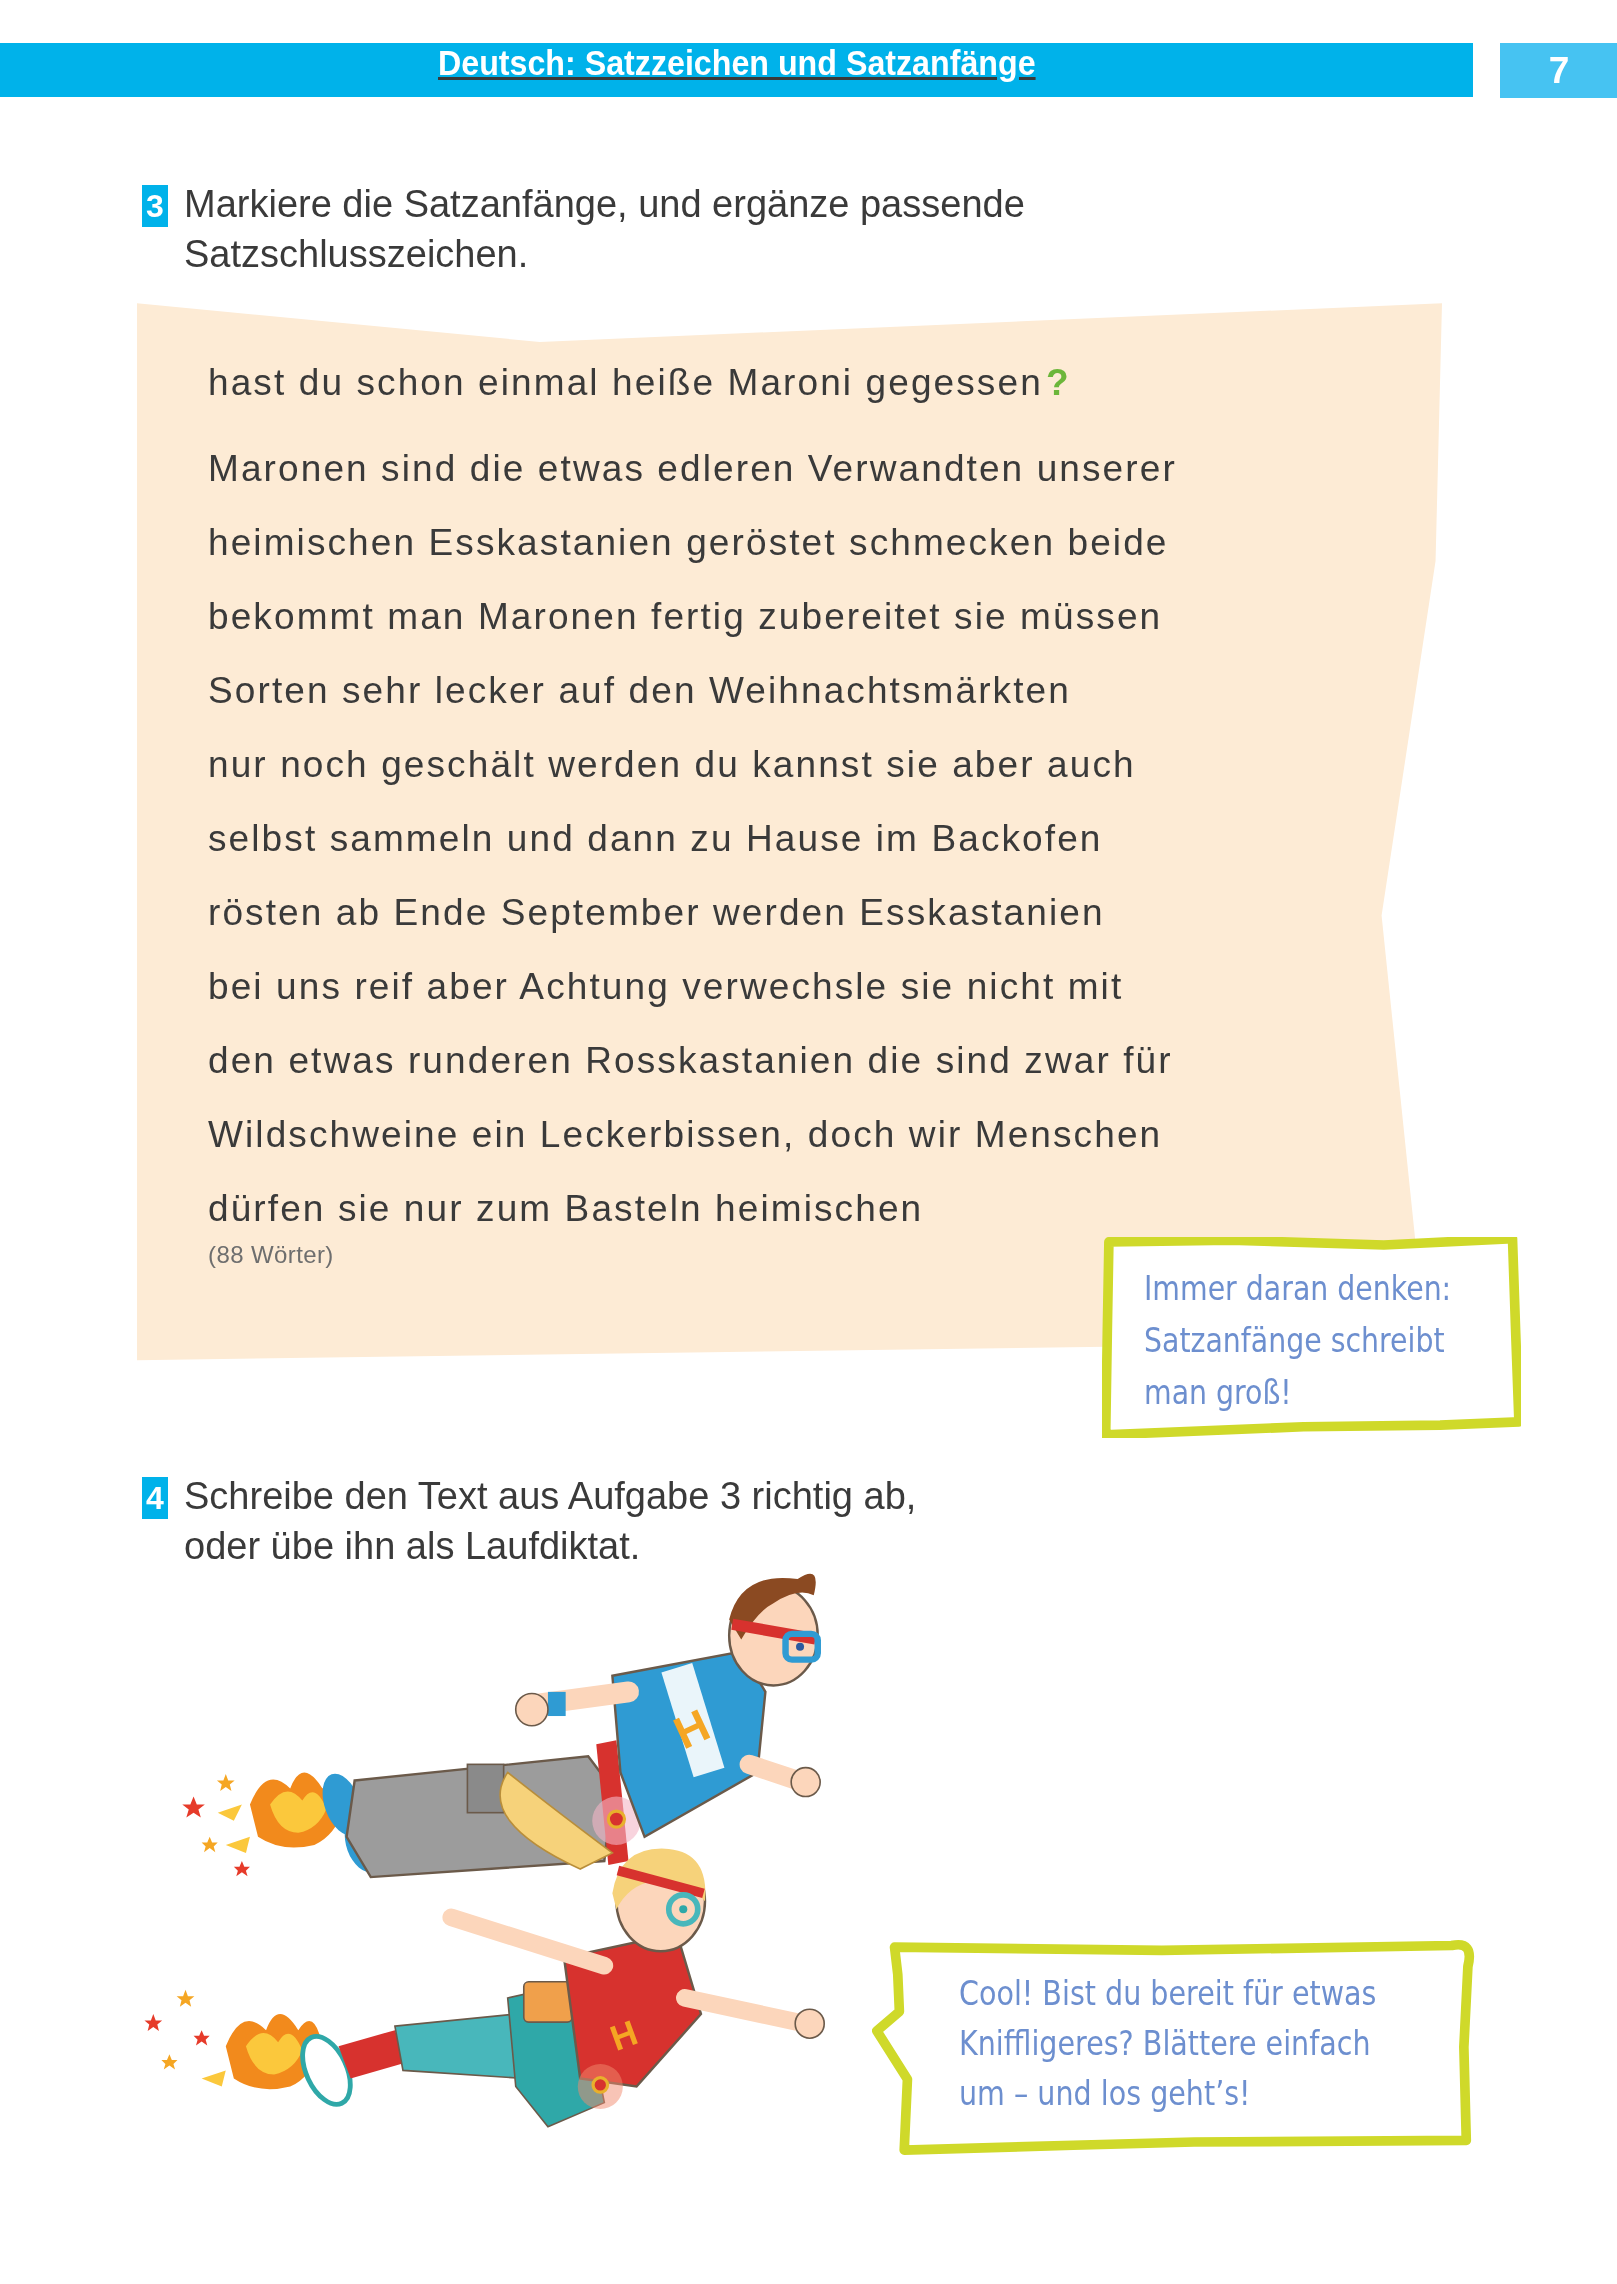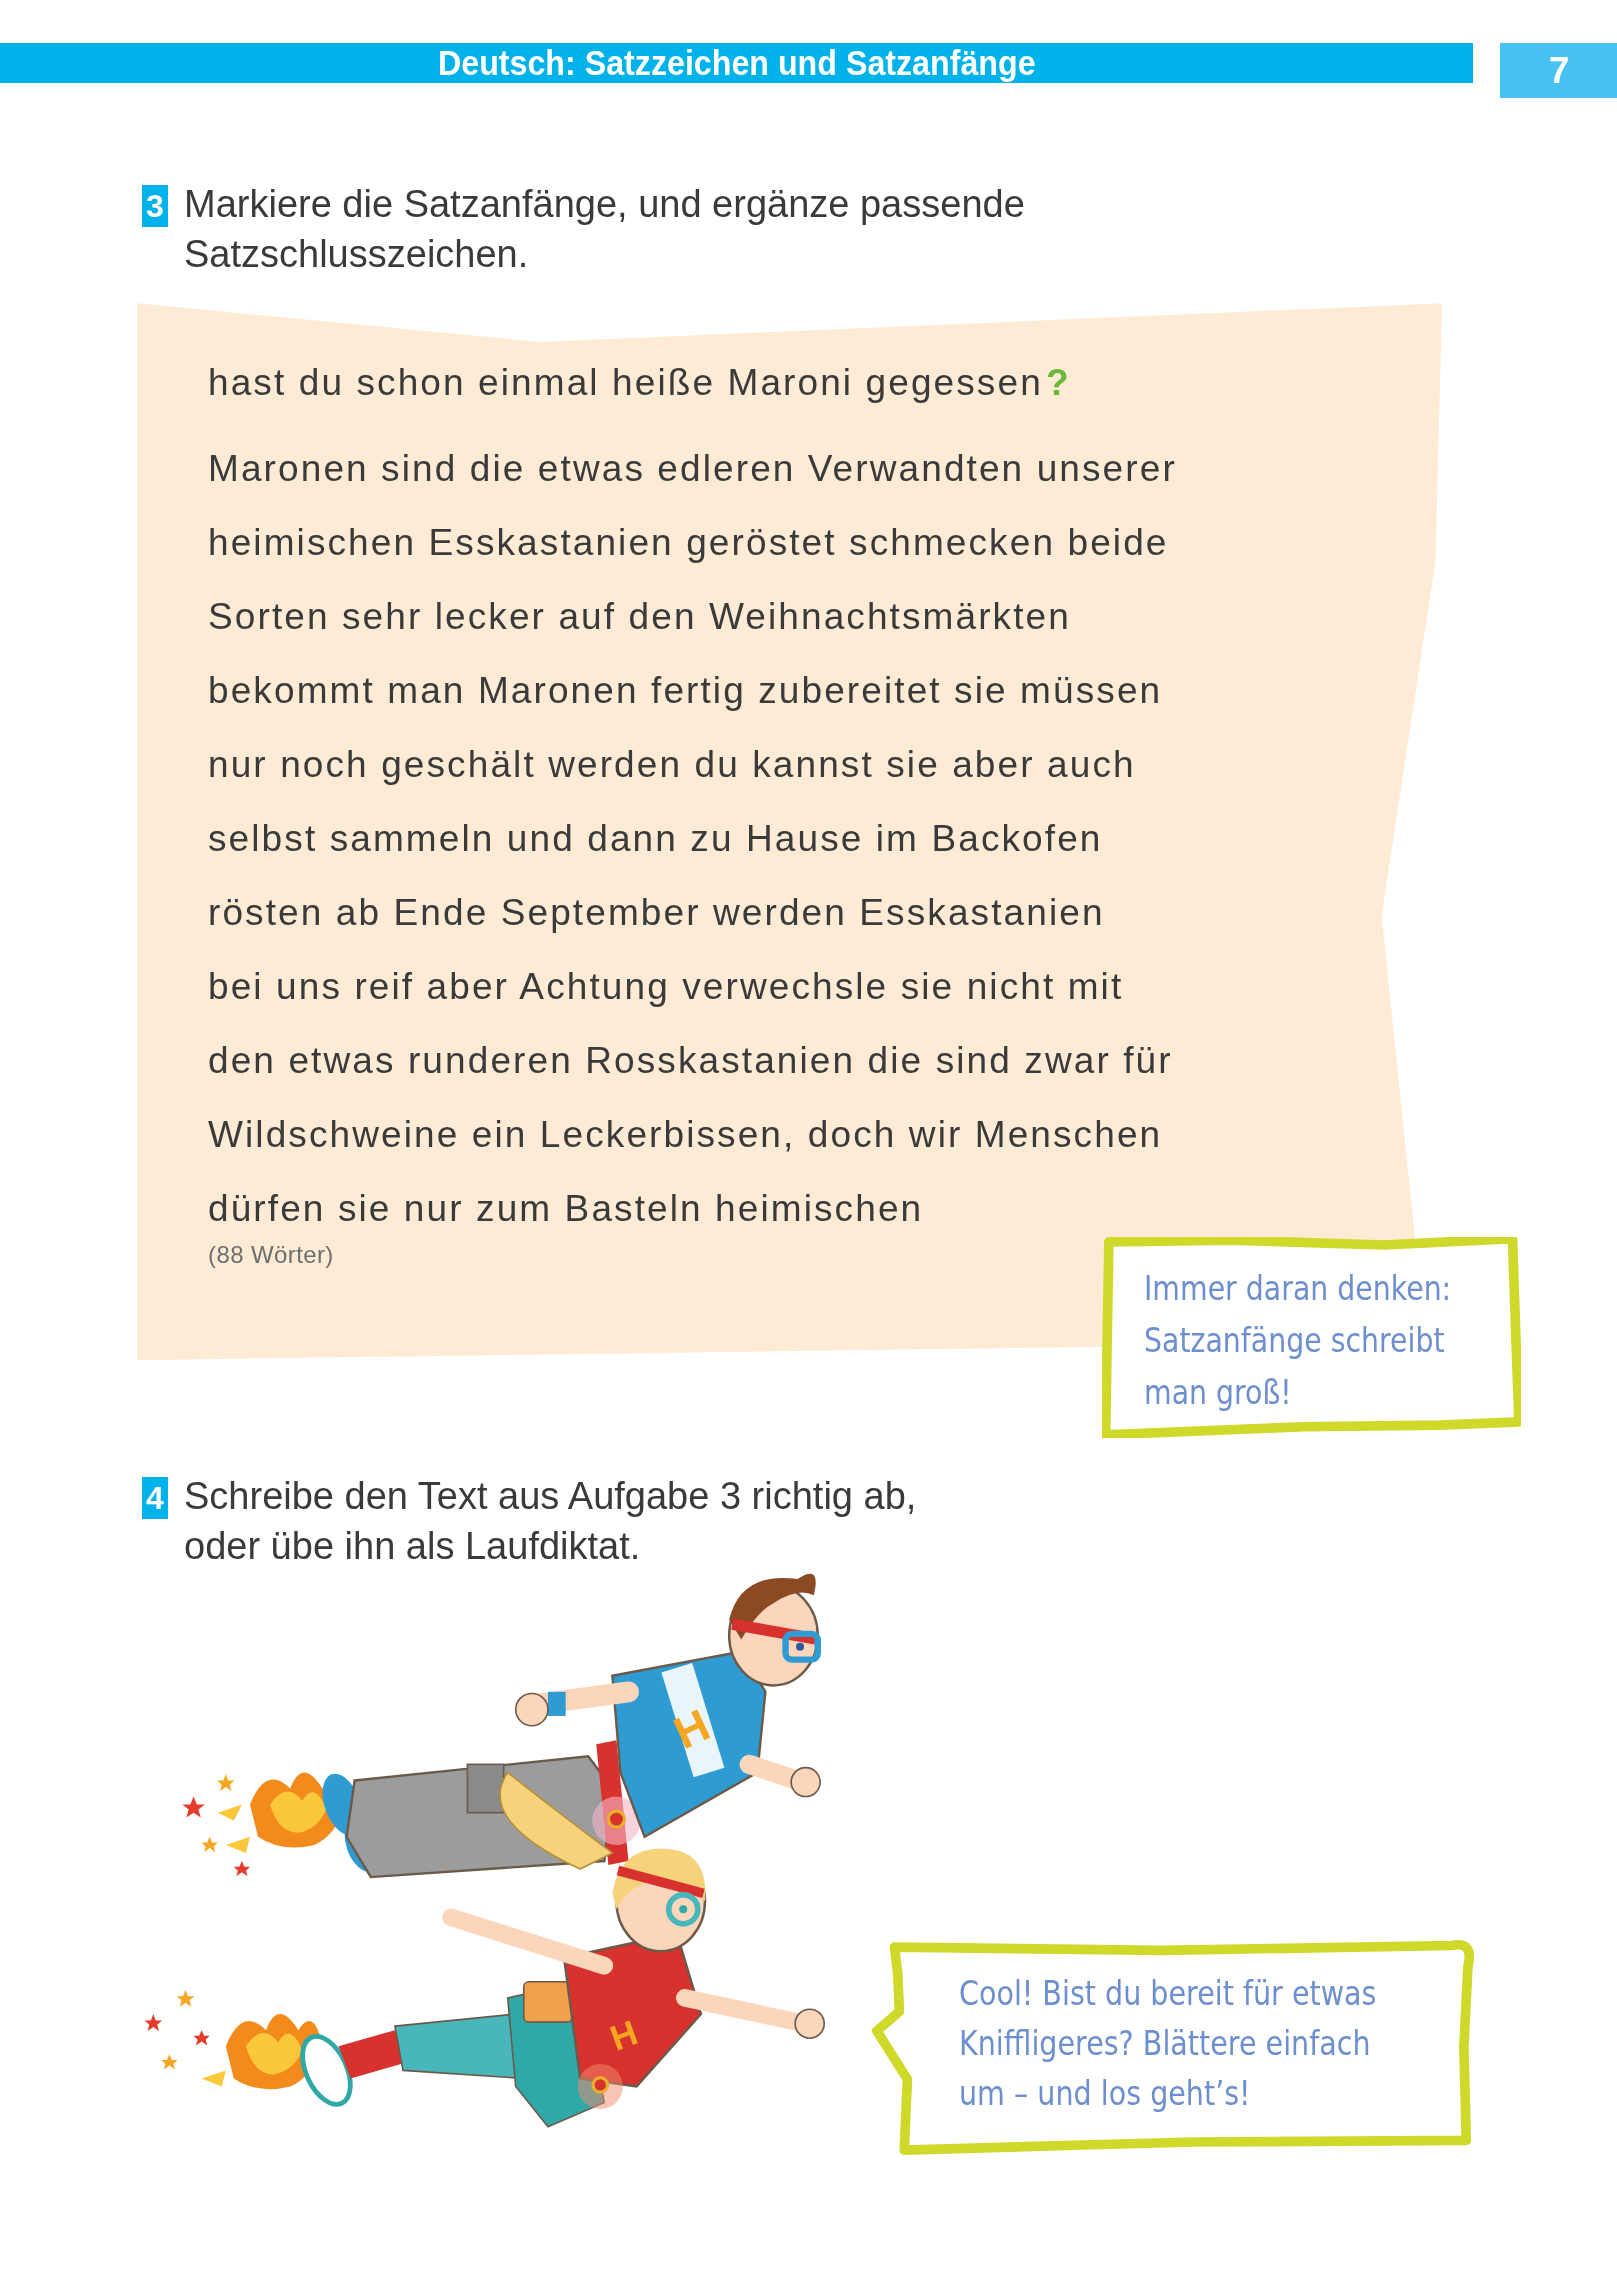--- a/index.html
+++ b/index.html
@@ -1,22 +1,22 @@
 <!DOCTYPE html>
 <html style="font-size:13px"><head>
   <meta charset="utf-8">
   <style>
     * { box-sizing: border-box; margin: 0; padding: 0; }
     html, body { width: 1618px; height: 2284px; background: #ffffff; overflow: hidden; }
     body { position: relative; font-family: "Liberation Sans", sans-serif; color: #3a3a3a; }
 
     
     .header-bar {
-      position: absolute; left: 0; top: 43px; width: 1473px; height: 40px;
-      background: #00b2ea; display: flex; align-items: flex-end; justify-content: center;
+      position: absolute; left: 0; top: 43px; width: 1473px; height: 54px;
+      background: #00b2ea; display: flex; align-items: flex-start; justify-content: center; text-decoration: underline;
     }
     .header-title {
       color: #ffffff; font-family: "Liberation Sans", sans-serif; font-weight: bold;
       font-size: 35px; letter-spacing: 0px; transform: scaleX(0.92);
     }
     .page-number-box {
       position: absolute; left: 1500px; top: 43px; width: 118px; height: 55px;
       background: #46c3f2; display: flex; align-items: center; justify-content: center;
     }
     .page-number { color: #ffffff; font-weight: bold; font-size: 37px; }
@@ -115,22 +115,22 @@
   <svg class="card-bg" width="1305" height="1080" viewBox="0 0 1620 1340">
     <polygon points="0,0 500,48 1620,0 1612,320 1545,760 1600,1290 0,1312" fill="#fdebd5"></polygon>
   </svg>
   <div class="card-content">
     <div class="card-lines">
       <div class="card-line">
         <span class="marked-letter"><span>h</span></span><span>ast du schon einmal heiße Maroni gegessen</span><span class="answer-mark">?</span>
       </div>
       <div class="card-line">Maronen sind die etwas edleren Verwandten unserer</div>
       <div class="card-line">heimischen Esskastanien  geröstet schmecken beide</div>
+      <div class="card-line">bekommt man Maronen fertig zubereitet  sie müssen</div>
       <div class="card-line">Sorten sehr lecker  auf den Weihnachtsmärkten</div>
-      <div class="card-line">bekommt man Maronen fertig zubereitet  sie müssen</div>
       <div class="card-line">nur noch geschält werden  du kannst sie aber auch</div>
       <div class="card-line">selbst sammeln und dann zu Hause im Backofen</div>
       <div class="card-line">rösten  ab Ende September werden Esskastanien</div>
       <div class="card-line">bei uns reif  aber Achtung  verwechsle sie nicht mit</div>
       <div class="card-line">den etwas runderen Rosskastanien  die sind zwar für</div>
       <div class="card-line">Wildschweine ein Leckerbissen, doch wir Menschen</div>
       <div class="card-line">dürfen sie nur zum Basteln heimischen</div>
     </div>
     <div class="word-count">(88 Wörter)</div>
   </div>

